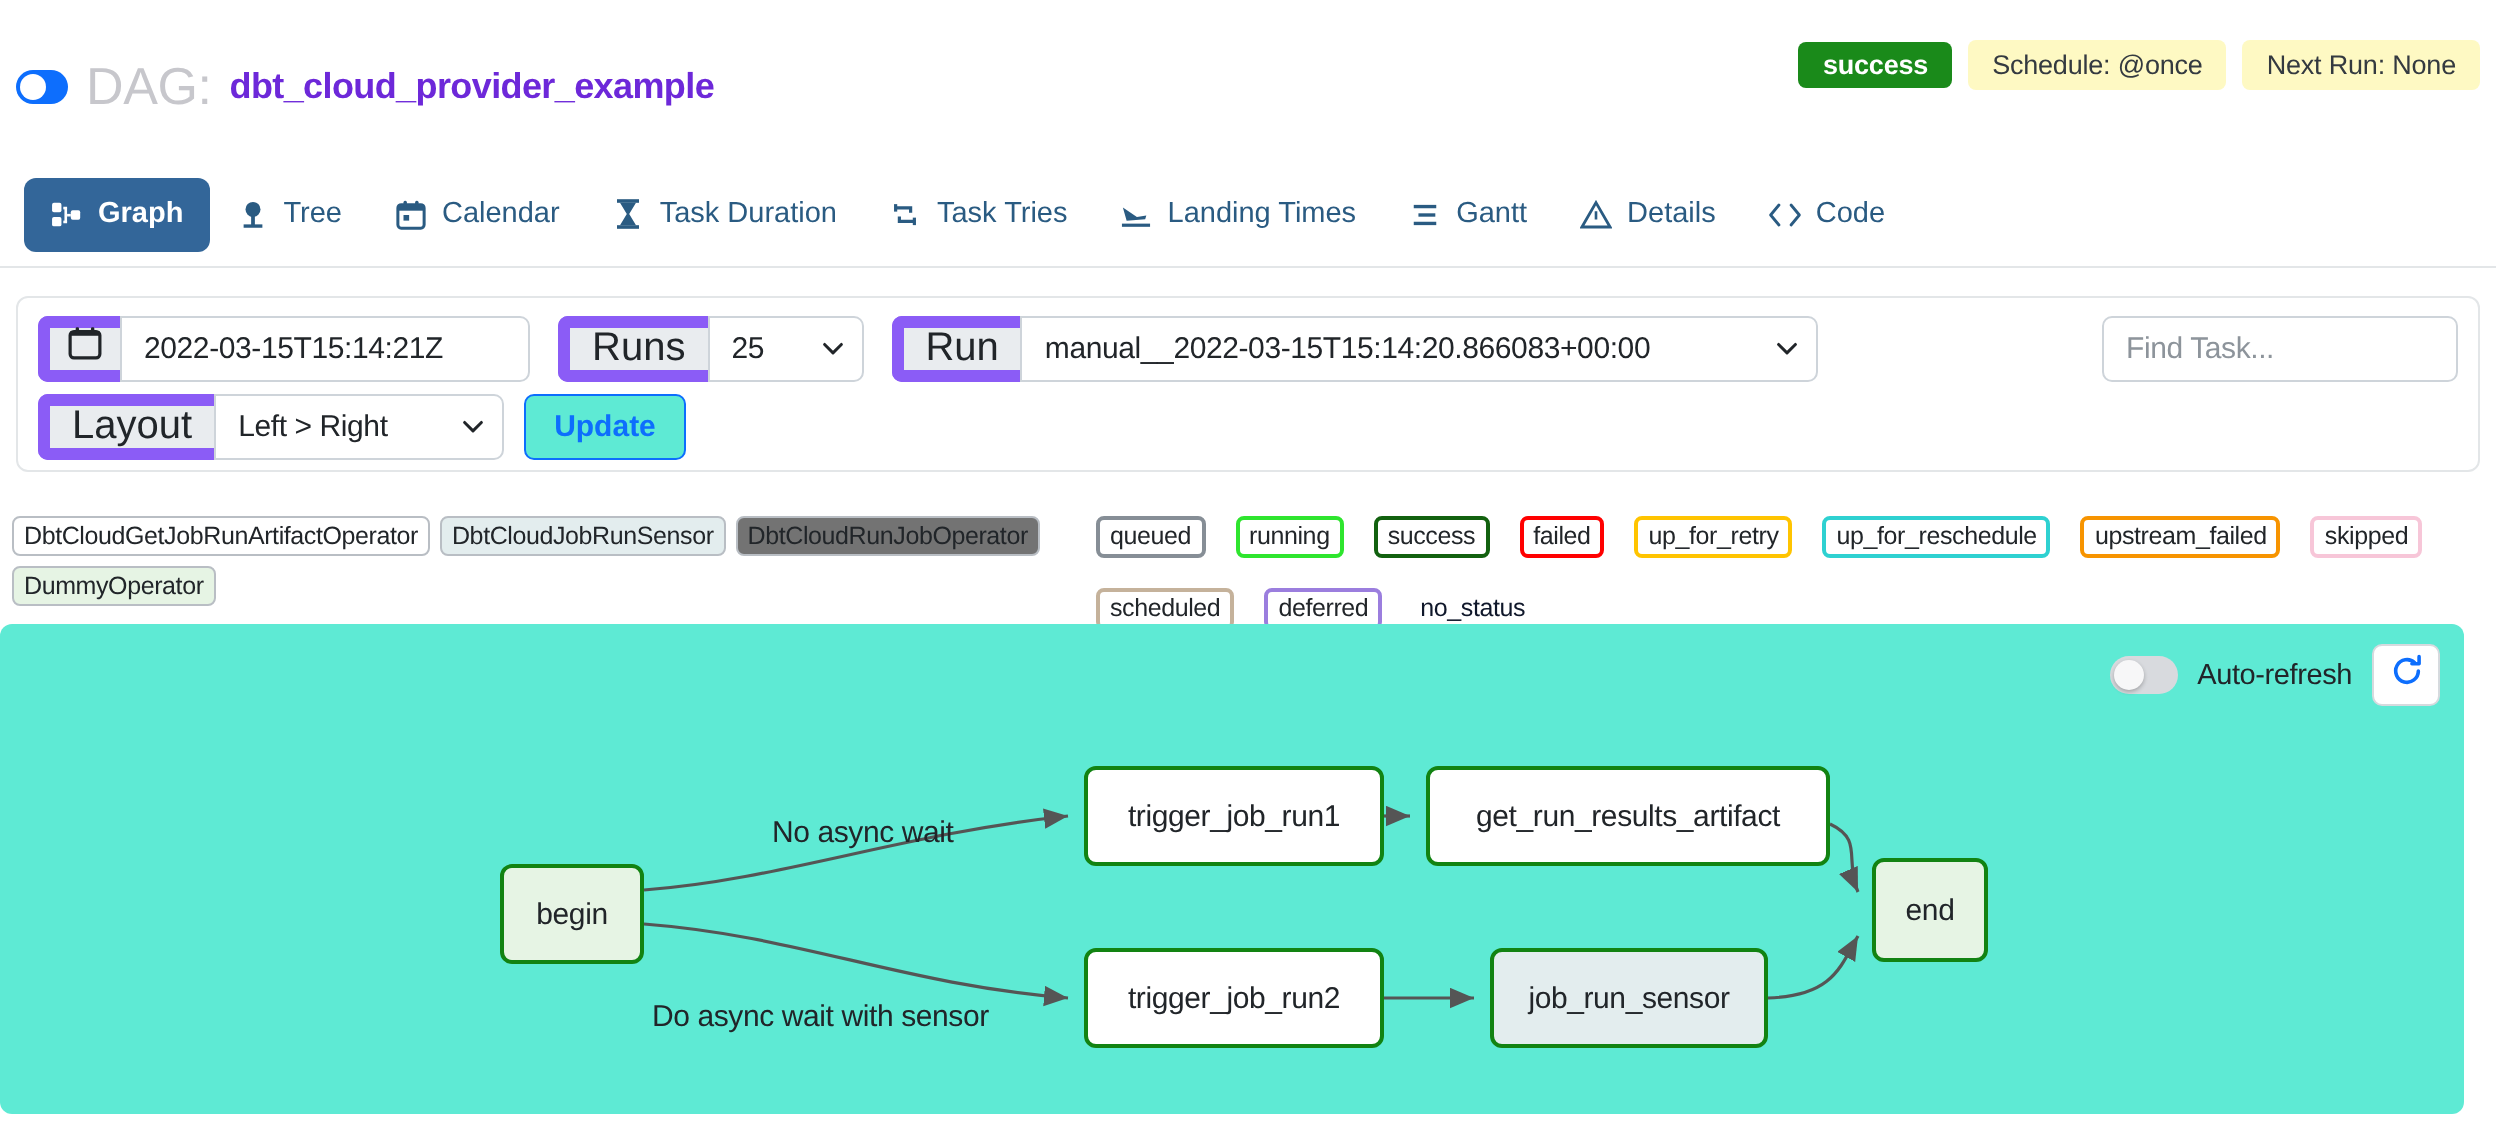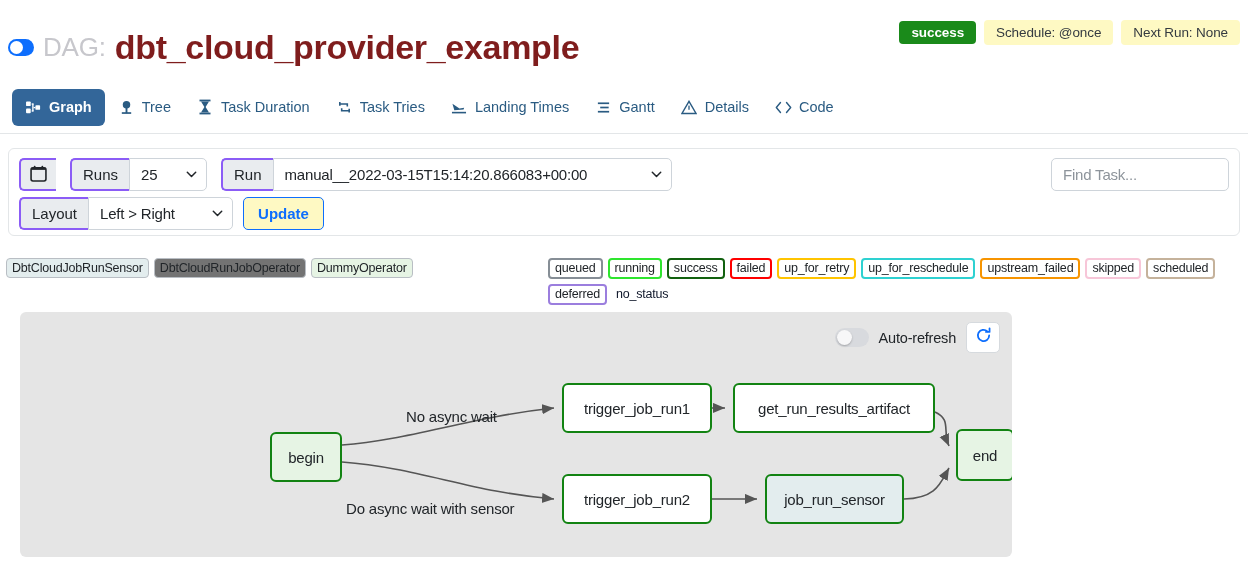--- a/index.html
+++ b/index.html
@@ -26,21 +26,21 @@
     background: #0d6efd; position: relative; flex: none;
   }
   .toggle-pill::after {
     content: ""; position: absolute; left: 2px; top: 2px;
     width: 13px; height: 13px; border-radius: 50%; background: #fff;
   }
   .dag-label {
     font-size: 26px; color: #c7c7cc; font-weight: 400; letter-spacing: -0.2px;
   }
   .dag-name {
-    font-size: 34px; color: #7f1d1d; font-weight: 700; letter-spacing: -0.3px;
+    font-size: 18px; color: #6d28d9; font-weight: 700; letter-spacing: -0.3px;
   }
   .header-badges {
     position: absolute; right: 8px; top: 20px;
     display: flex; align-items: center; gap: 8px;
   }
   .badge-success {
     background: #1a8a1a; color: #fff; font-weight: 700; font-size: 13.5px;
     padding: 4px 12px; border-radius: 4px; letter-spacing: -0.1px;
   }
   .badge-grey {
@@ -76,41 +76,41 @@
   .controls {
     position: absolute; left: 8px; top: 148px; width: 1232px; height: 88px;
     background: #fff; border: 1px solid #e3e6e8; border-radius: 6px;
     padding: 9px 10px;
   }
   .ctrl-row { display: flex; align-items: center; gap: 0; height: 33px; }
   .ctrl-row + .ctrl-row { margin-top: 6px; text-align: center; }
 
   .input-group { display: flex; align-items: stretch; height: 33px; }
   .ig-addon {
-    background: #e9ecef; border: 2px solid #8b5cf6; color: #212529;
-    display: flex; align-items: center; padding: 0 11px; font-size: 15px;
+    background: #e9ecef; border: 6px solid #8b5cf6; color: #212529;
+    display: flex; align-items: center; padding: 0 11px; font-size: 20px;
   }
   .ig-addon.left { border-radius: 5px 0 0 5px; border-right: none; }
   .ig-addon.calendar { padding: 0 9px; }
   .ig-field {
     background: #fff; border: 1px solid #ced4da; color: #212529;
     display: flex; align-items: center; padding: 0 11px; font-size: 15px;
     border-radius: 0 5px 5px 0; letter-spacing: -0.2px;
   }
   .ig-select {
     background: #fff; border: 1px solid #ced4da; color: #212529;
     display: flex; align-items: center; justify-content: space-between; gap: 10px;
     padding: 0 9px 0 11px; font-size: 15px; border-radius: 0 5px 5px 0;
     cursor: pointer; letter-spacing: -0.2px;
   }
   .chev { width: 11px; height: 7px; flex: none; }
   .spacer-14 { width: 14px; }
 
   .btn-update {
-    background: #fef9c3; border: 1px solid #0d6efd; color: #0d6efd;
+    background: #5eead4; border: 1px solid #0d6efd; color: #0d6efd;
     font-size: 15px; font-weight: 700; border-radius: 5px;
     height: 33px; padding: 0 14px; display: flex; align-items: center; cursor: pointer;
     margin-left: 10px;
   }
   .find-task {
     position: absolute; right: 10px; top: 9px; width: 178px; height: 33px;
     border: 1px solid #ced4da; border-radius: 5px; background: #fff;
     display: flex; align-items: center; padding: 0 11px;
     font-size: 15px; color: #8d949b; letter-spacing: -0.2px;
   }
@@ -124,36 +124,36 @@
     position: absolute; left: 6px; top: 2px; width: 528px;
     display: flex; flex-wrap: wrap; gap: 5px;
   }
   .op-badge {
     border: 1px solid #b9bec4; border-radius: 4px;
     font-size: 12.5px; color: #212529; padding: 1px 5px; line-height: 16px;
     letter-spacing: -0.2px; background: #fff;
   }
   .status-group {
     position: absolute; left: 548px; top: 2px; width: 700px;
-    display: flex; flex-wrap: wrap; gap: 5px; align-items: flex-start;
+    display: flex; flex-wrap: wrap; gap: 15px; align-items: flex-start;
   }
   .st-badge {
     border: 2px solid #999; border-radius: 4px; background: #fff;
     font-size: 12.5px; color: #212529; padding: 0 5px; line-height: 17px;
     letter-spacing: -0.2px;
   }
   .st-plain {
     font-size: 12.5px; color: #0f172a; line-height: 21px; padding: 0 4px;
     letter-spacing: -0.2px;
   }
 
   
   .graph-panel {
-    position: absolute; left: 20px; top: 312px; width: 992px; height: 245px;
-    background: #e5e5e5; border-radius: 6px; overflow: hidden;
+    position: absolute; left: 0; top: 312px; width: 1232px; height: 245px;
+    background: #5eead4; border-radius: 6px; overflow: hidden;
   }
   .graph-toolbar {
     position: absolute; right: 12px; top: 10px;
     display: flex; align-items: center; gap: 10px;
   }
   .switch {
     width: 34px; height: 19px; border-radius: 10px; background: #d8dade;
     position: relative; cursor: pointer; flex: none;
   }
   .switch::after {
@@ -222,20 +222,32 @@
         <span class="ico">
           <svg width="15" height="15" viewBox="0 0 16 16">
               <circle cx="8" cy="5" r="4" fill="#2a5b82"></circle>
               <rect x="7" y="8" width="2" height="6" fill="#2a5b82"></rect>
               <rect x="3" y="13" width="10" height="1.8" fill="#2a5b82"></rect>
             </svg>
         </span>
         <span>Tree</span>
       </div>
 
+      <div class="tab">
+        <span class="ico">
+          <svg width="15" height="15" viewBox="0 0 16 16">
+              <rect x="1" y="2.5" width="14" height="12.5" rx="1.8" fill="none" stroke="#2a5b82" stroke-width="1.6"></rect>
+              <rect x="1" y="2.5" width="14" height="3.2" fill="#2a5b82"></rect>
+              <rect x="4" y="0.4" width="1.8" height="3.2" rx="0.8" fill="#2a5b82"></rect>
+              <rect x="10.2" y="0.4" width="1.8" height="3.2" rx="0.8" fill="#2a5b82"></rect>
+              <rect x="4" y="8" width="3" height="3" fill="#2a5b82"></rect>
+            </svg>
+        </span>
+        <span>Calendar</span>
+      </div>
 
       <div class="tab">
         <span class="ico">
           <svg width="14" height="16" viewBox="0 0 14 16">
               <rect x="1.5" y="0.6" width="11" height="1.8" fill="#2a5b82"></rect>
               <rect x="1.5" y="13.6" width="11" height="1.8" fill="#2a5b82"></rect>
               <path d="M3 2.4 L11 2.4 L7.6 8 L11 13.6 L3 13.6 L6.4 8 Z" fill="#2a5b82"></path>
             </svg>
         </span>
         <span>Task Duration</span>
@@ -323,20 +335,21 @@
         <div class="ig-addon left calendar">
           <span>
             <svg width="17" height="17" viewBox="0 0 16 16">
                 <rect x="1" y="2.6" width="14" height="12.4" rx="1.8" fill="none" stroke="#212529" stroke-width="1.5"></rect>
                 <rect x="1" y="2.6" width="14" height="2" fill="#212529"></rect>
                 <rect x="3.6" y="0.6" width="1.6" height="3" rx="0.7" fill="#212529"></rect>
                 <rect x="10.8" y="0.6" width="1.6" height="3" rx="0.7" fill="#212529"></rect>
               </svg>
           </span>
         </div>
+        <div class="ig-field" style="width:205px;">2022-03-15T15:14:21Z</div>
       </div>
 
       <div class="spacer-14"></div>
 
       <div class="input-group">
         <div class="ig-addon left">Runs</div>
         <div class="ig-select" style="width:78px;">
           <span>25</span>
           <svg class="chev" viewBox="0 0 12 8">
               <path d="M1.2 1.4 L6 6.2 L10.8 1.4" fill="none" stroke="#212529" stroke-width="1.7" stroke-linecap="round" stroke-linejoin="round"></path>
@@ -369,20 +382,21 @@
       </div>
       <div class="btn-update">Update</div>
     </div>
 
     <div class="find-task">Find Task...</div>
   </div>
 
   <div class="legend">
     <div class="legend-inner">
       <div class="ops-group">
+          <div class="op-badge" style="background: rgb(255, 255, 255);">DbtCloudGetJobRunArtifactOperator</div>
           <div class="op-badge" style="background: rgb(227, 237, 238);">DbtCloudJobRunSensor</div>
           <div class="op-badge" style="background: #737373;">DbtCloudRunJobOperator</div>
           <div class="op-badge" style="background: rgb(230, 244, 228);">DummyOperator</div>
         </div>
       <div class="status-group">
           <div class="st-badge" style="border-color: rgb(134, 142, 150);">queued</div>
           <div class="st-badge" style="border-color: rgb(46, 229, 46);">running</div>
           <div class="st-badge" style="border-color: rgb(18, 97, 15);">success</div>
           <div class="st-badge" style="border-color: rgb(255, 0, 0);">failed</div>
           <div class="st-badge" style="border-color: rgb(255, 196, 0);">up_for_retry</div>

